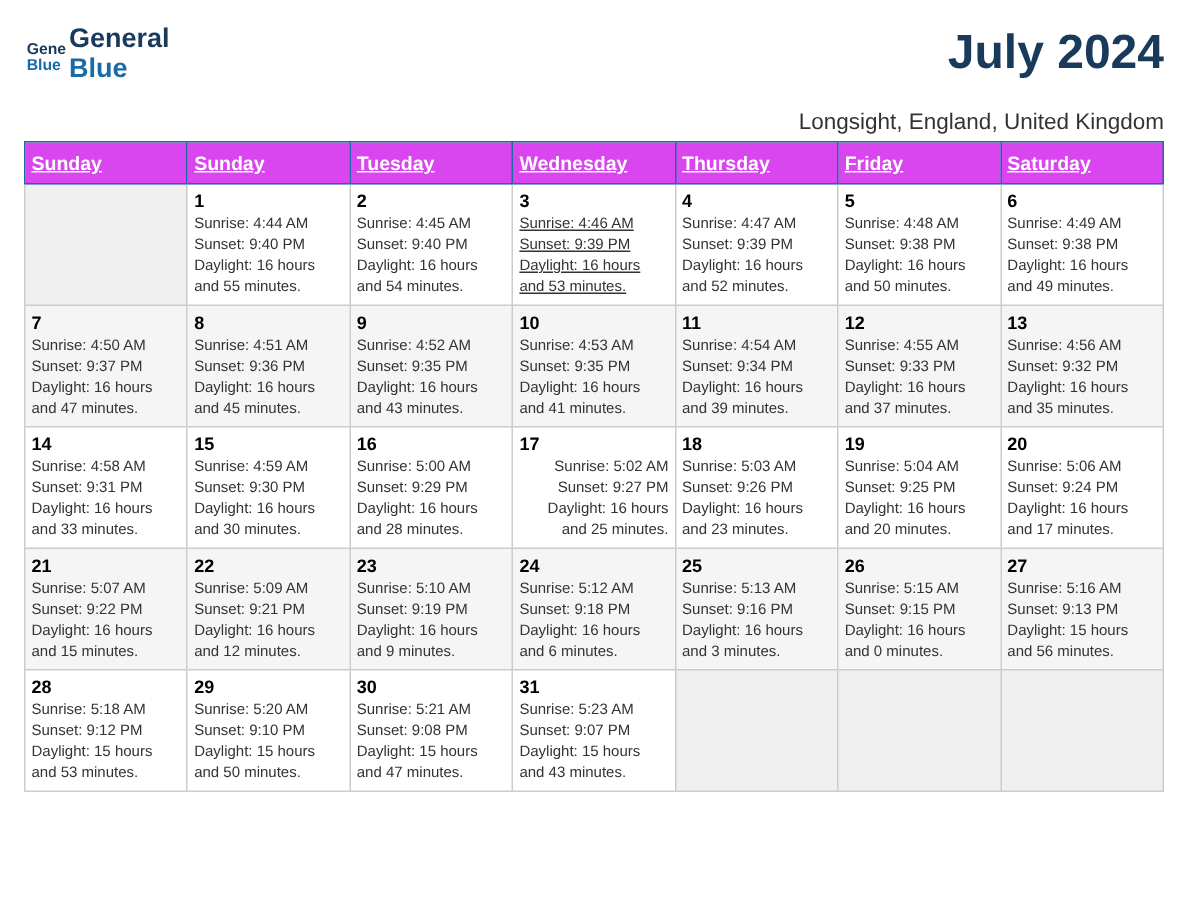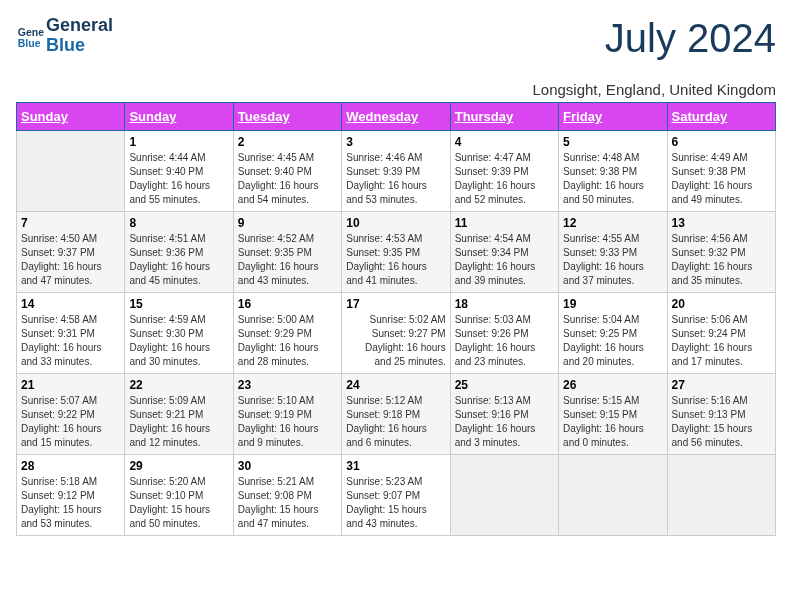--- a/index.html
+++ b/index.html
@@ -31,23 +31,23 @@
       display: block;
     }
     .logo-icon {
       width: 28px;
       height: 28px;
     }
     .title-block {
       text-align: right;
     }
     .month-title {
-      font-size: 40px;
+      font-size: 32px;
       color: #1a3a5c;
-      font-weight: normal;
+      font-weight: bold;
     }
     .location {
       font-size: 15px;
       color: #333;
       margin-top: 20px;
     }
     table {
       width: 100%;
       border-collapse: collapse;
       font-size: 11px;
@@ -141,21 +141,21 @@
         </td>
         <td>
           <span class="day-number">2</span>
           <div class="day-info" style="white-space: pre-line;">Sunrise: 4:45 AM
 Sunset: 9:40 PM
 Daylight: 16 hours
 and 54 minutes.</div>
         </td>
         <td>
           <span class="day-number">3</span>
-          <div class="day-info" style="white-space: pre-line;">Sunrise: 4:46 AM
+          <div class="day-info" style="white-space: pre-line; text-decoration: underline;">Sunrise: 4:46 AM
 Sunset: 9:39 PM
 Daylight: 16 hours
 and 53 minutes.</div>
         </td>
         <td>
           <span class="day-number">4</span>
           <div class="day-info" style="white-space: pre-line;">Sunrise: 4:47 AM
 Sunset: 9:39 PM
 Daylight: 16 hours
 and 52 minutes.</div>

